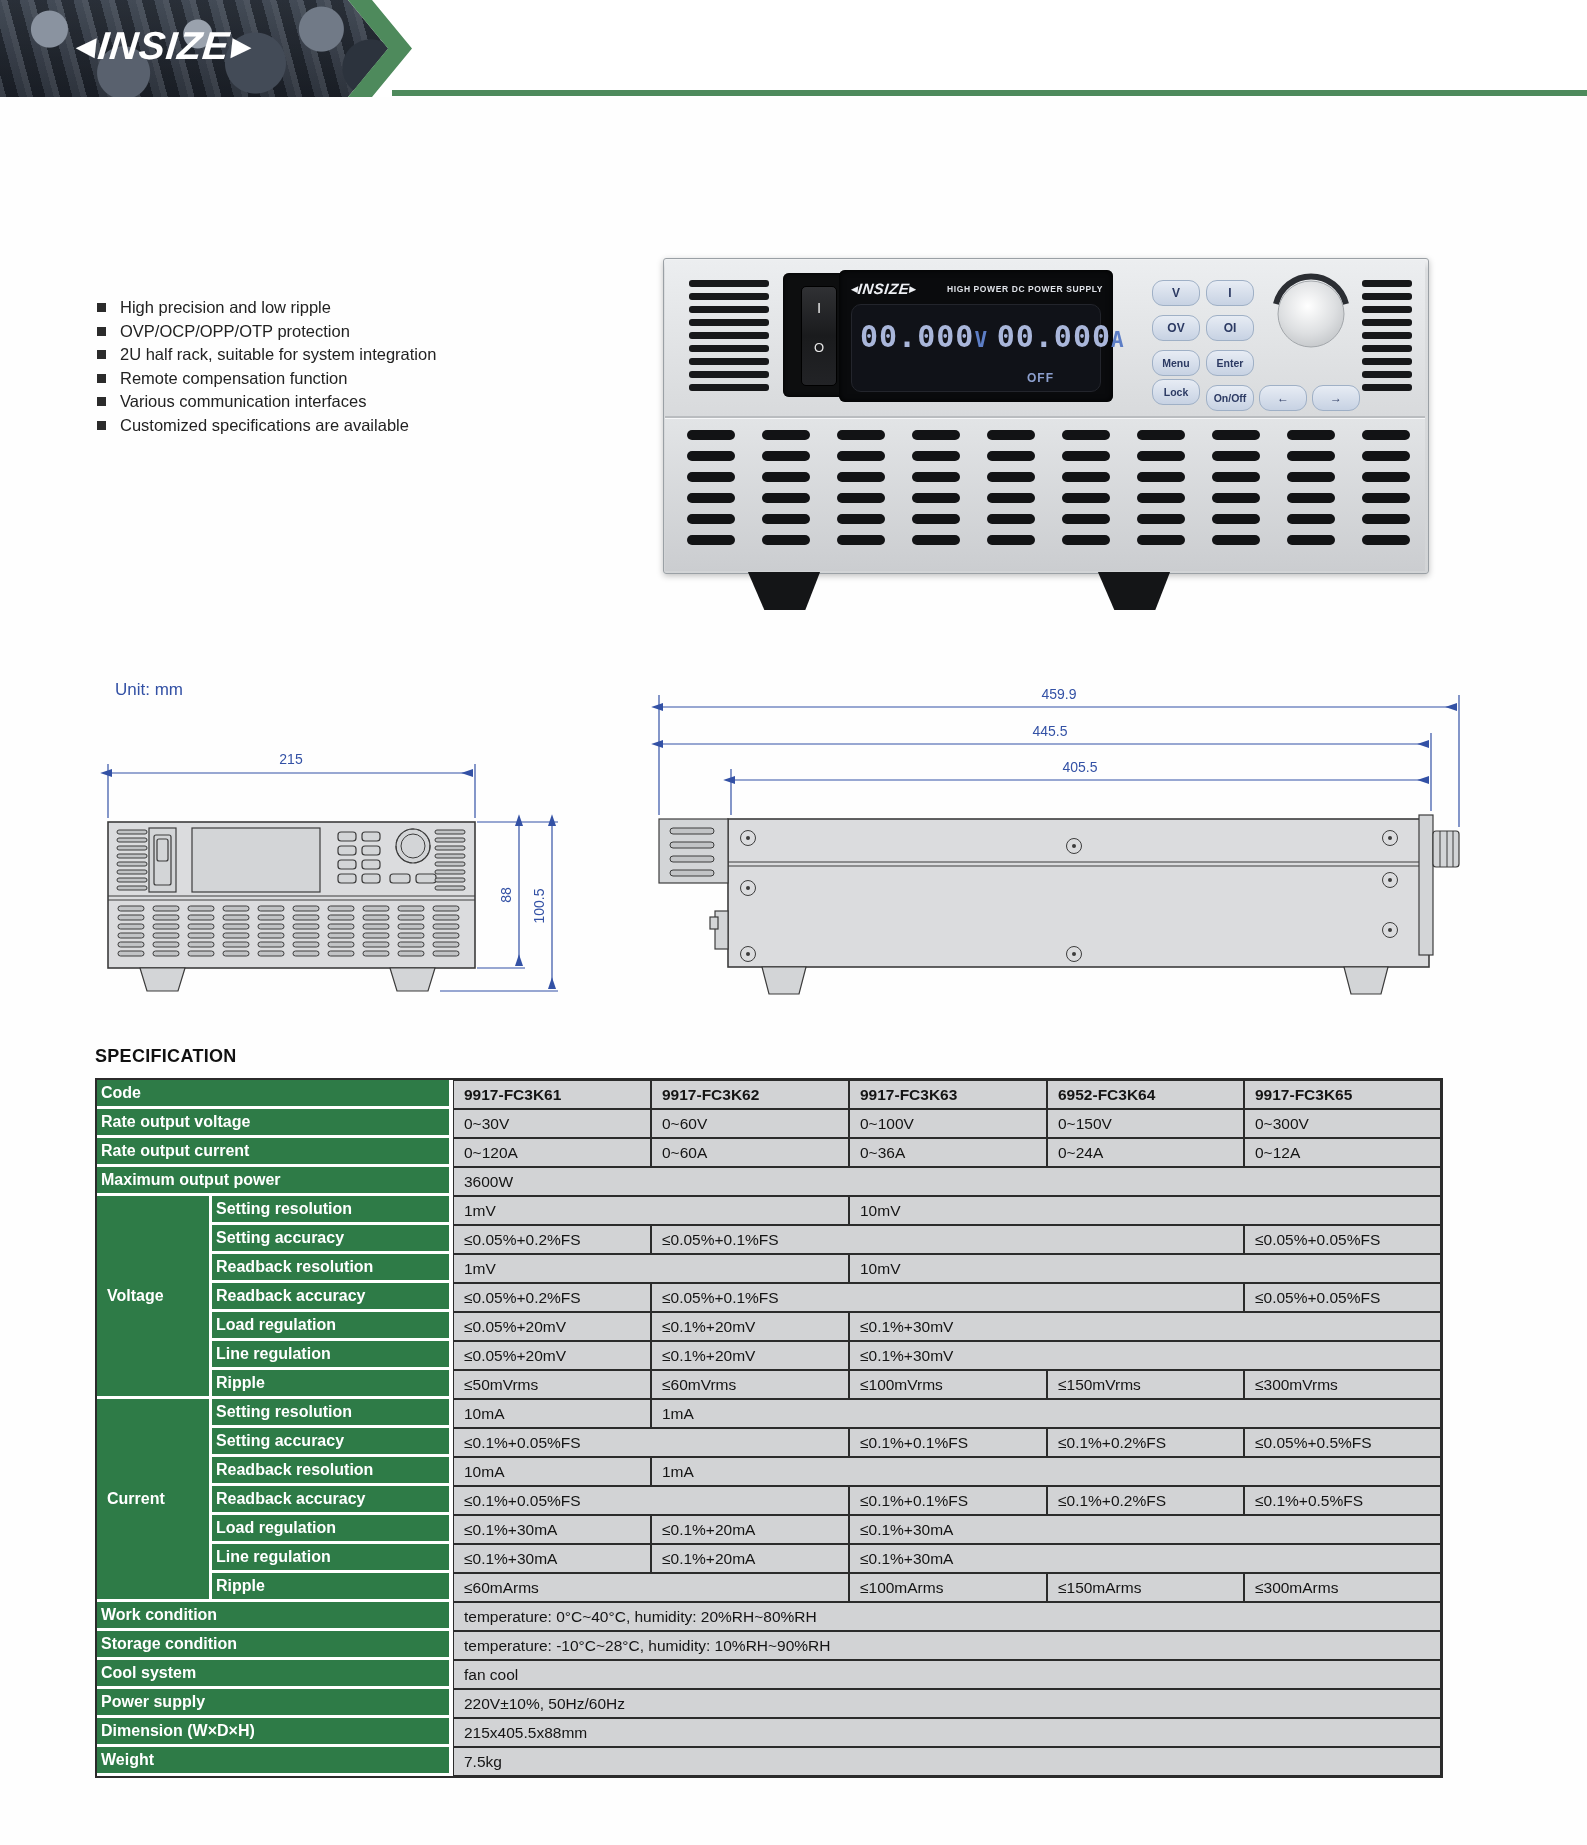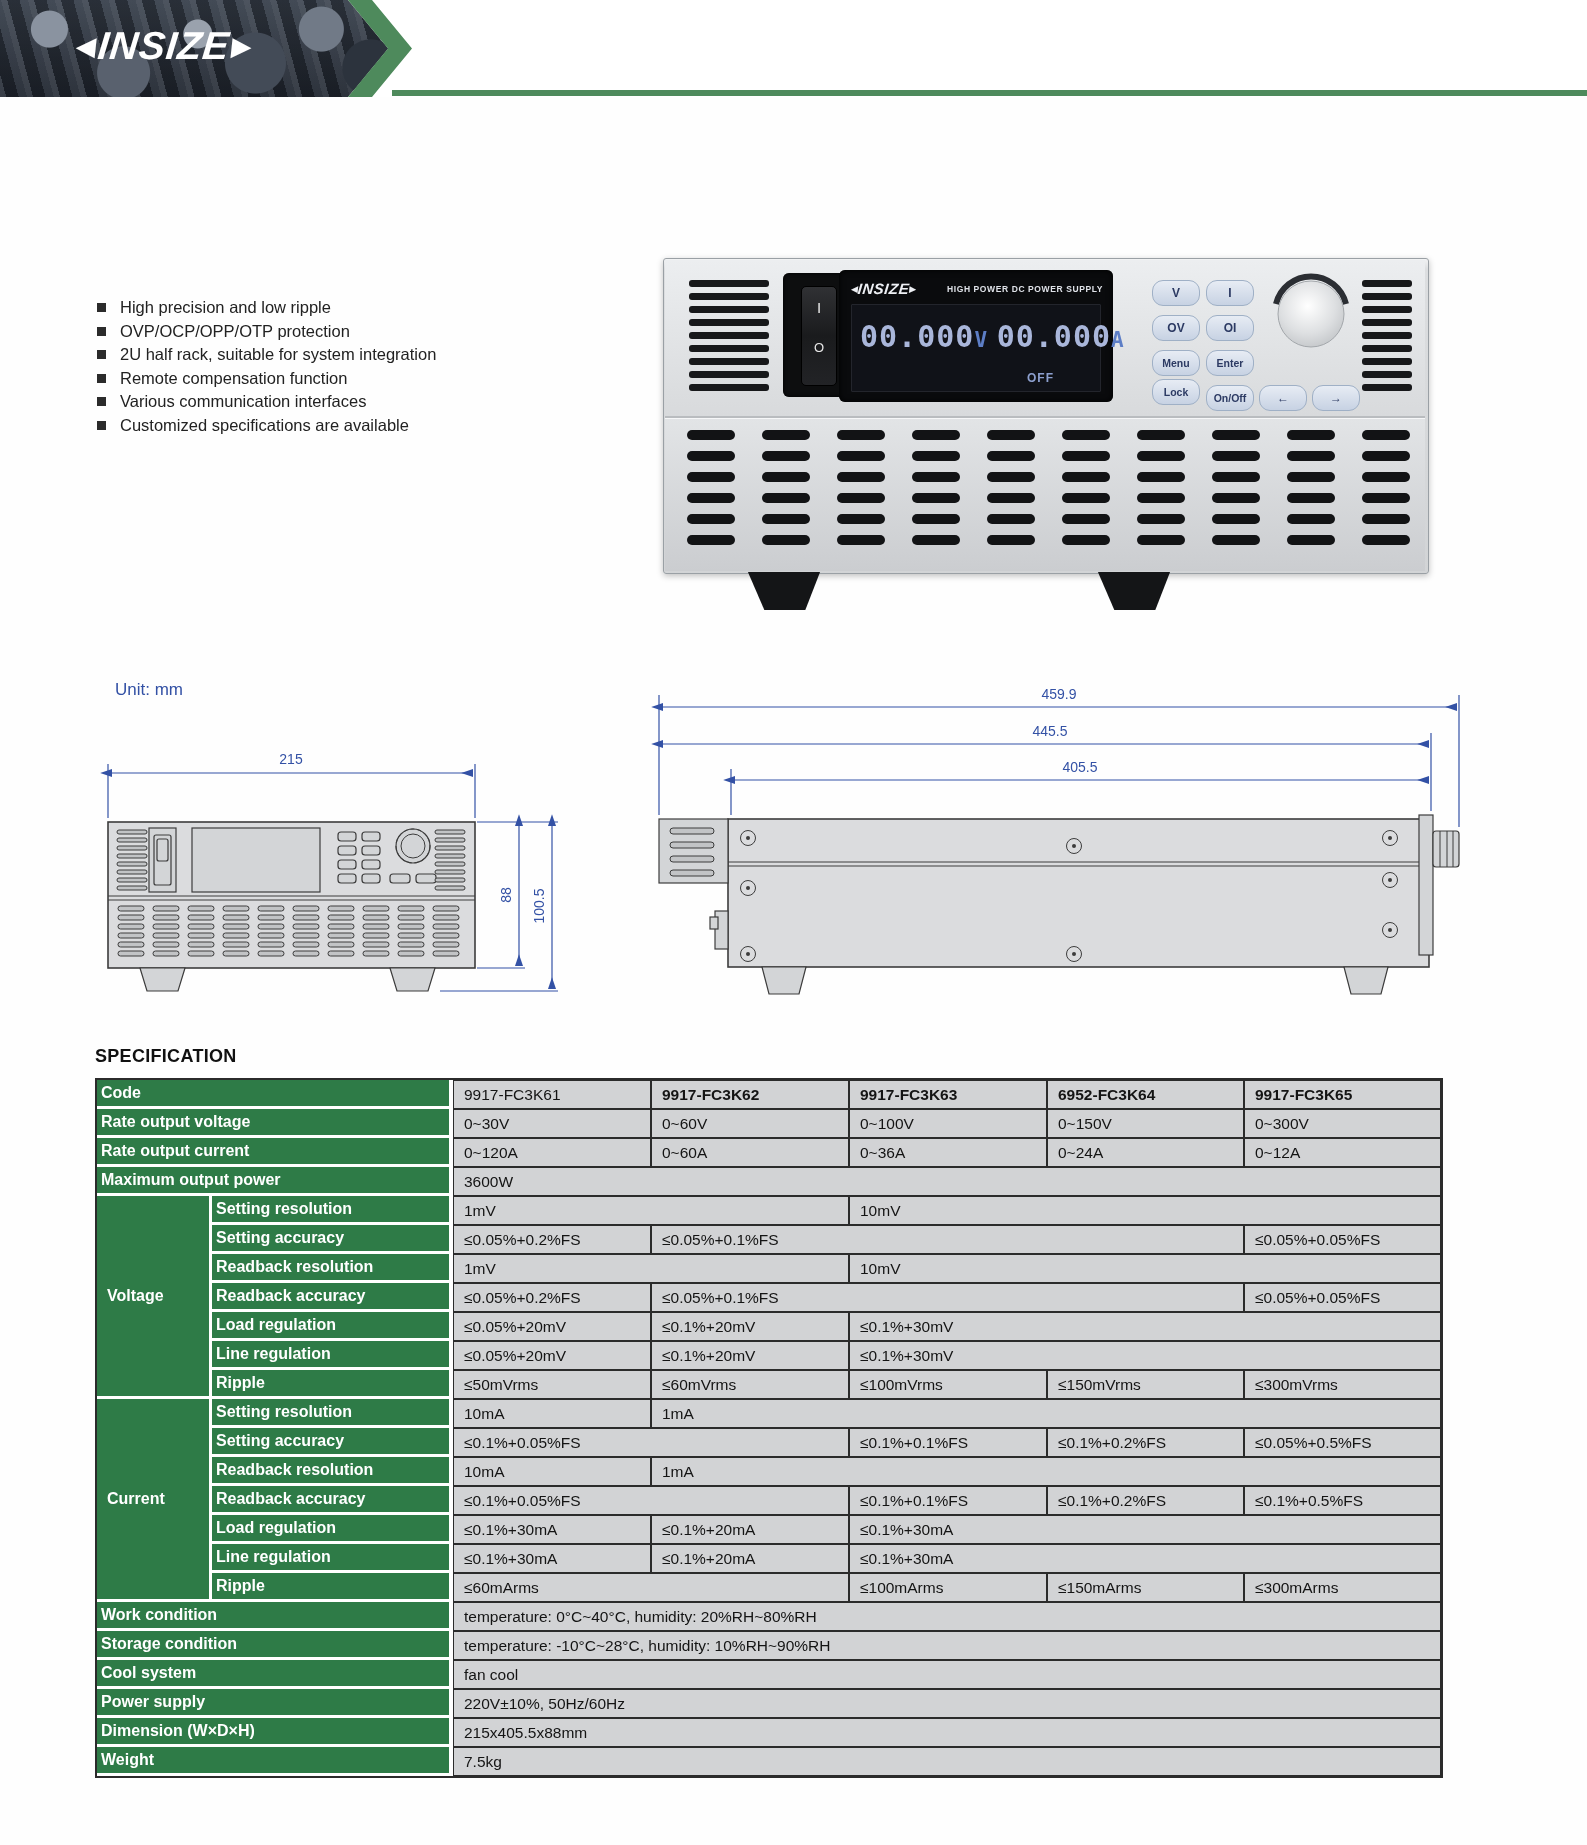--- a/index.html
+++ b/index.html
@@ -54,21 +54,21 @@
   .dev-rocker .off{display:block;font-size:13px;margin-top:24px;}
   .dev-display{position:absolute;left:176px;top:12px;width:274px;height:132px;background:#0a0b0d;
     border-radius:6px;box-shadow:inset 0 0 6px #000;}
   .disp-head{position:absolute;left:12px;top:10px;right:10px;display:flex;align-items:center;
     justify-content:space-between;color:#eef0f4;}
   .disp-logo{display:flex;align-items:center;transform:skewX(-6deg);}
   .disp-logo .arr{font-size:9px;}
   .disp-logo .word{font-size:15px;font-weight:bold;font-style:italic;letter-spacing:0.5px;}
   .disp-title{font-size:8.5px;font-weight:bold;letter-spacing:0.6px;color:#dfe2e8;}
   .disp-screen{position:absolute;left:12px;top:34px;right:12px;bottom:10px;background:#101218;
-    border:1px solid #23252c;border-radius:1px;}
+    border:1px solid #23252c;border-radius:10px;}
   .disp-read{position:absolute;left:8px;top:14px;white-space:nowrap;
     font-family:"DejaVu Sans Mono",monospace;font-weight:bold;color:#a9b6da;}
   .disp-read .dig{font-size:30px;letter-spacing:1px;}
   .disp-read .unit{font-size:21px;color:#5d7ec6;}
   .disp-off{position:absolute;right:46px;bottom:6px;font-size:12px;font-weight:bold;color:#8da0cf;
     letter-spacing:1px;}
   .dev-btn{position:absolute;width:46px;height:24px;border-radius:11px;
     background:linear-gradient(180deg,#e7ecf4 0,#c7d2e3 100%);border:1px solid #9fb0c6;
     color:#2c3a63;font-size:12px;font-weight:bold;display:flex;align-items:center;justify-content:center;}
   .dev-btn.small{font-size:10.5px;}
@@ -526,21 +526,21 @@
           <col style="width:241px">
         <col style="width:198px">
           <col style="width:198px">
           <col style="width:198px">
         <col style="width:197px">
           <col style="width:197px">
       </colgroup>
       <tbody>
         <tr>
           <td class="g" colspan="2">Code</td>
-          <td class="d" style="font-weight:normal">9917-FC3K61</td>
+          <td class="d" style="font-weight:bold">9917-FC3K61</td>
           <td class="d" style="font-weight:bold">9917-FC3K62</td>
           <td class="d" style="font-weight:bold">9917-FC3K63</td>
           <td class="d" style="font-weight:bold">6952-FC3K64</td>
           <td class="d" style="font-weight:bold">9917-FC3K65</td>
         </tr>
         <tr>
           <td class="g" colspan="2">Rate output voltage</td>
           <td class="d">0~30V</td>
           <td class="d">0~60V</td>
           <td class="d">0~100V</td>

